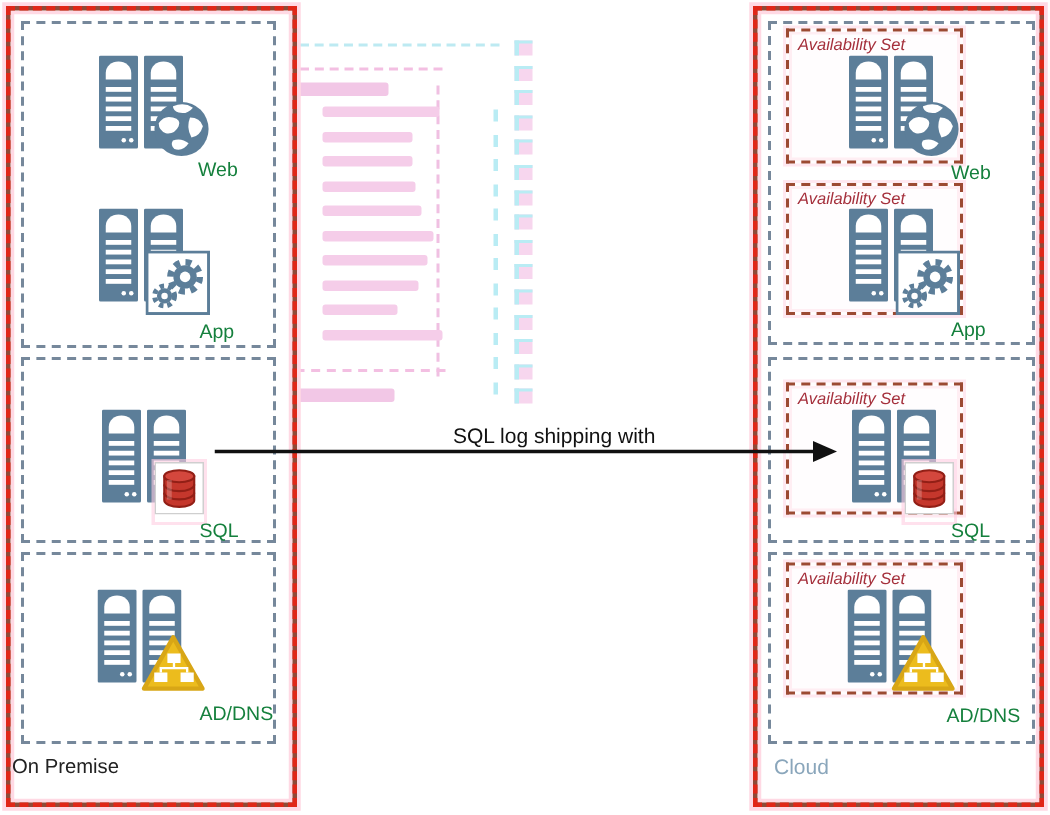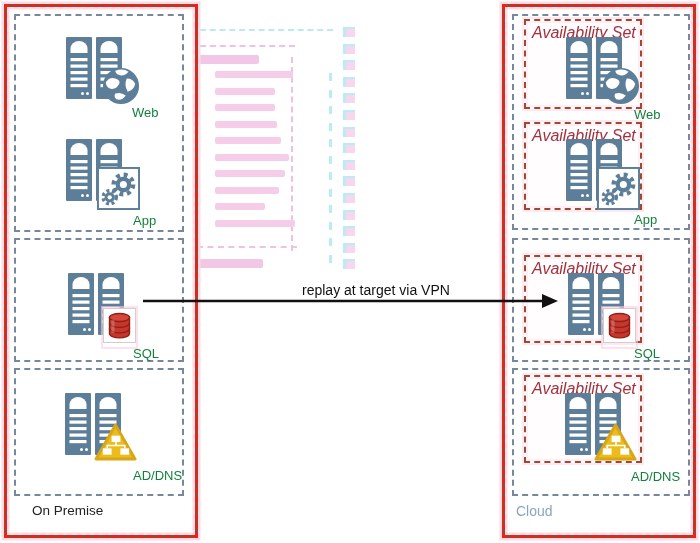--- a/index.html
+++ b/index.html
@@ -9,37 +9,37 @@
   
   .region { position:absolute; top:4px; width:194px; height:534px;
             border:3px solid #8f4a38;
             box-shadow:0 0 0 2.5px #ffd9e4, inset 0 0 0 2.5px #ffd9e4;
             z-index:2; }
   .region::after { content:""; position:absolute; inset:-3px;
                    border:3px dashed #e02718; pointer-events:none; }
   .region-left  { left:4px; }
   .region-right { left:502px; }
   .region-label { position:absolute; font-size:13.5px; color:#222; z-index:3; }
-  .label-onprem { left:32px; top:503px; }
+  .label-onprem { left:8px; top:503px; }
   .label-cloud  { left:516px; top:503px; color:#8aa6bb; font-size:14px; }
 
   
   .graybox { position:absolute; border:2px dashed #76889b; background:transparent; z-index:2; }
   .gb-l1 { left:14px;  top:14px;  width:170px; height:218px; }
   .gb-l2 { left:14px;  top:238px; width:170px; height:124px; }
   .gb-l3 { left:14px;  top:368px; width:170px; height:128px; }
   .gb-r1 { left:512px; top:14px;  width:178px; height:216px; }
   .gb-r2 { left:512px; top:238px; width:178px; height:124px; }
   .gb-r3 { left:512px; top:368px; width:178px; height:128px; }
 
   
   .asbox { position:absolute; width:118px; border:2px dashed #9c4a32; background:#fffdfe;
            box-shadow:0 0 0 2px rgba(255,214,228,.55), inset 0 0 0 2px rgba(255,214,228,.40);
            z-index:2; }
-  .asbox .as-label { display:block; font-style:italic; font-size:16px; color:#a5303c;
+  .asbox .as-label { display:block; font-style:italic; font-size:11px; color:#a5303c;
                      padding:3px 15px 0 6px; white-space:nowrap; }
   .as-web   { left:524px; top:19px;  height:90px; }
   .as-app   { left:524px; top:122px; height:88px; }
   .as-sql   { left:524px; top:255px; height:88px; }
   .as-addns { left:524px; top:375px; height:88px; }
 
   
   .node { position:absolute; width:82px; height:80px; z-index:3; }
   .servers { position:absolute; left:0; top:0; }
   .badge { position:absolute; }
@@ -452,16 +452,16 @@
   </svg>
 </span>
   </div>
   <div class="node-label" style="left:631px;top:469px">AD/DNS</div>
 
   <svg class="arrow-svg" width="420" height="26">
     <line x1="0" y1="13" x2="400" y2="13" stroke="#111" stroke-width="2.4"></line>
     <polygon points="399,6 415,13 399,20" fill="#111"></polygon>
   </svg>
   <div class="arrow-label">
-    <div>replay at target via VPN</div>
+    <div>SQL log shipping with</div>
   </div>
 
 </div>
 
 </body></html>

